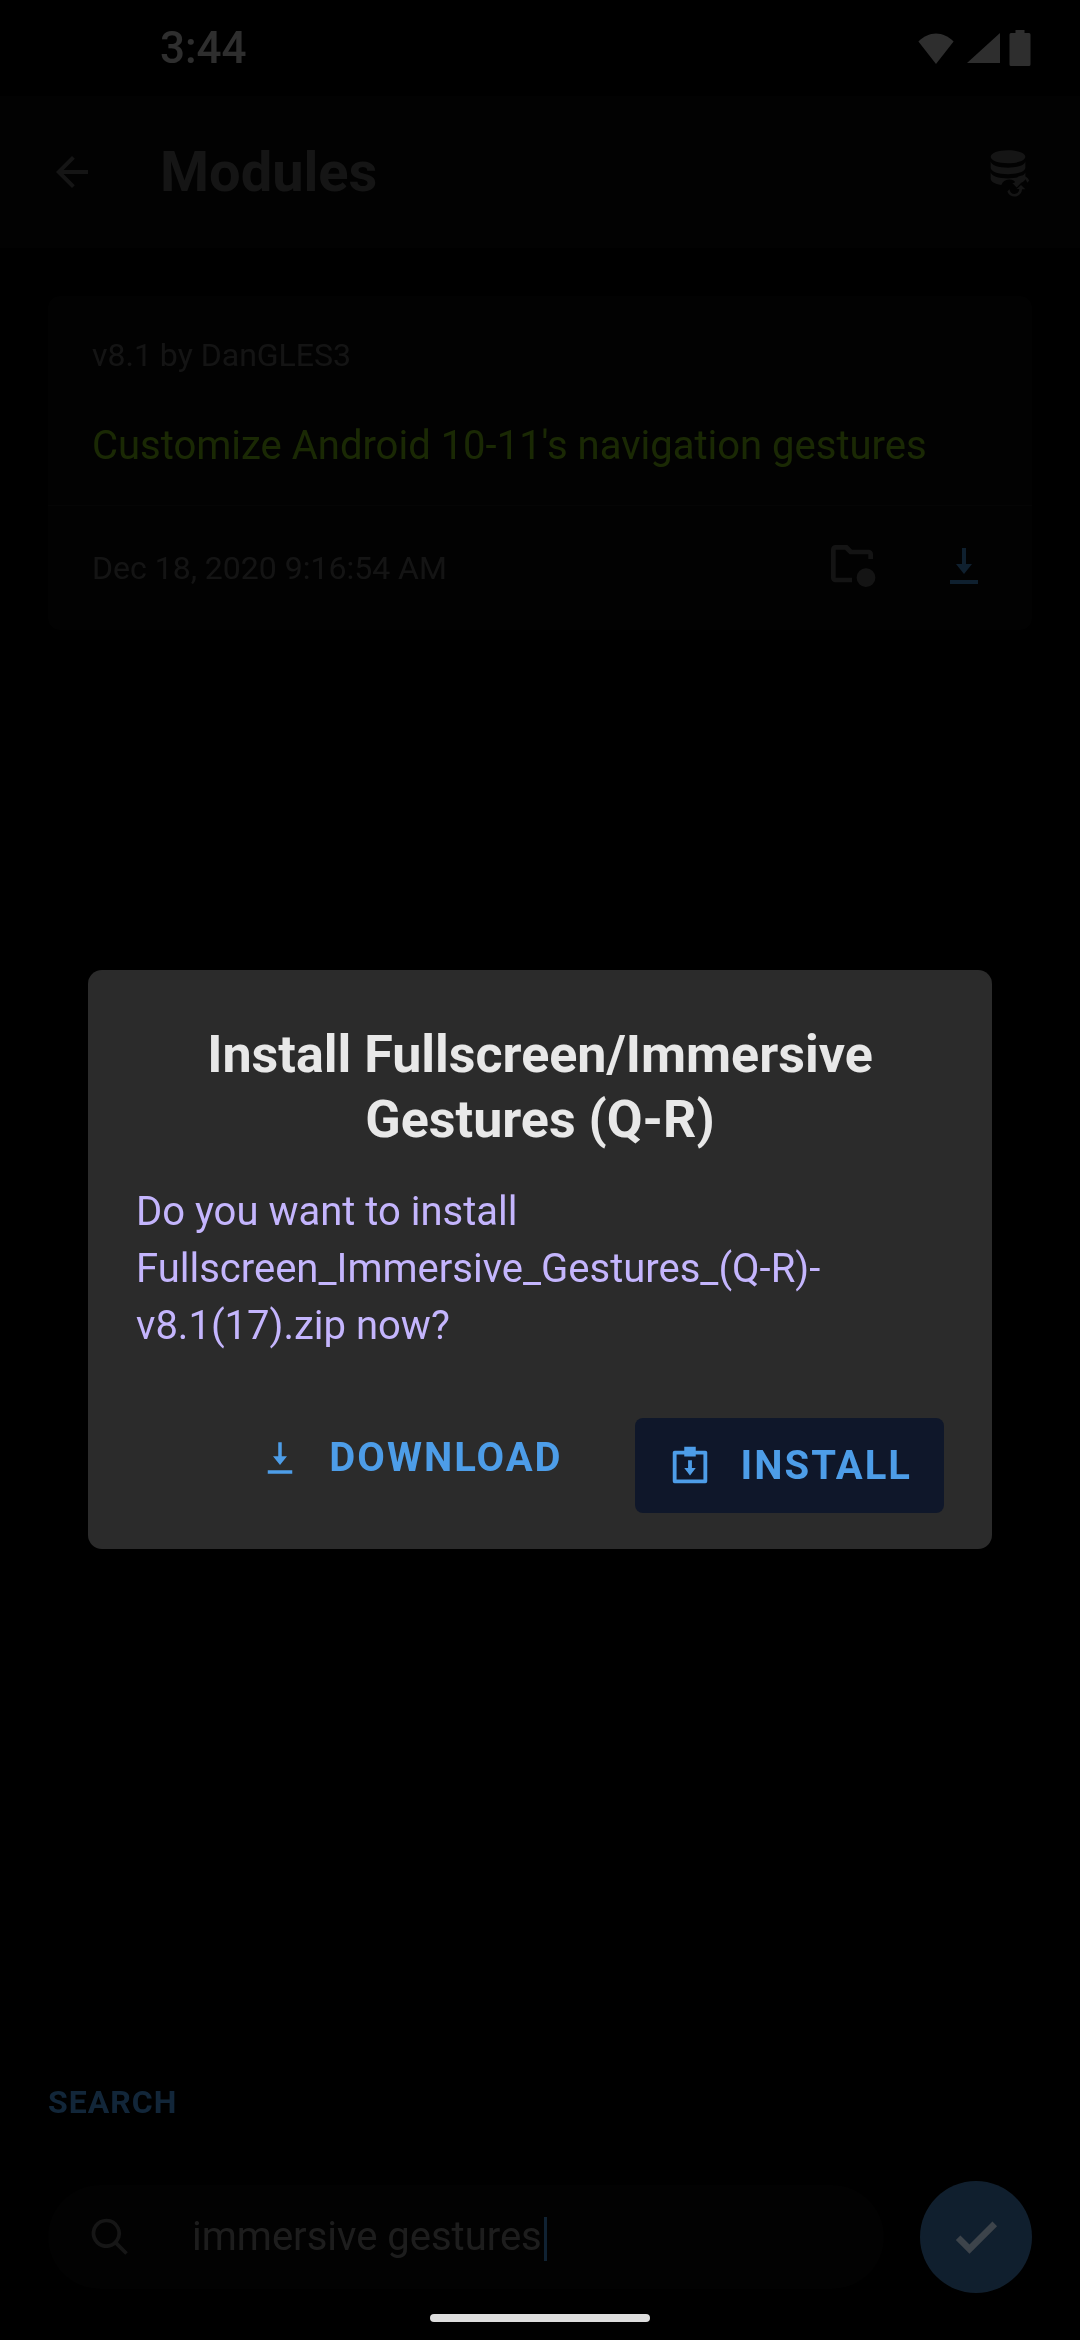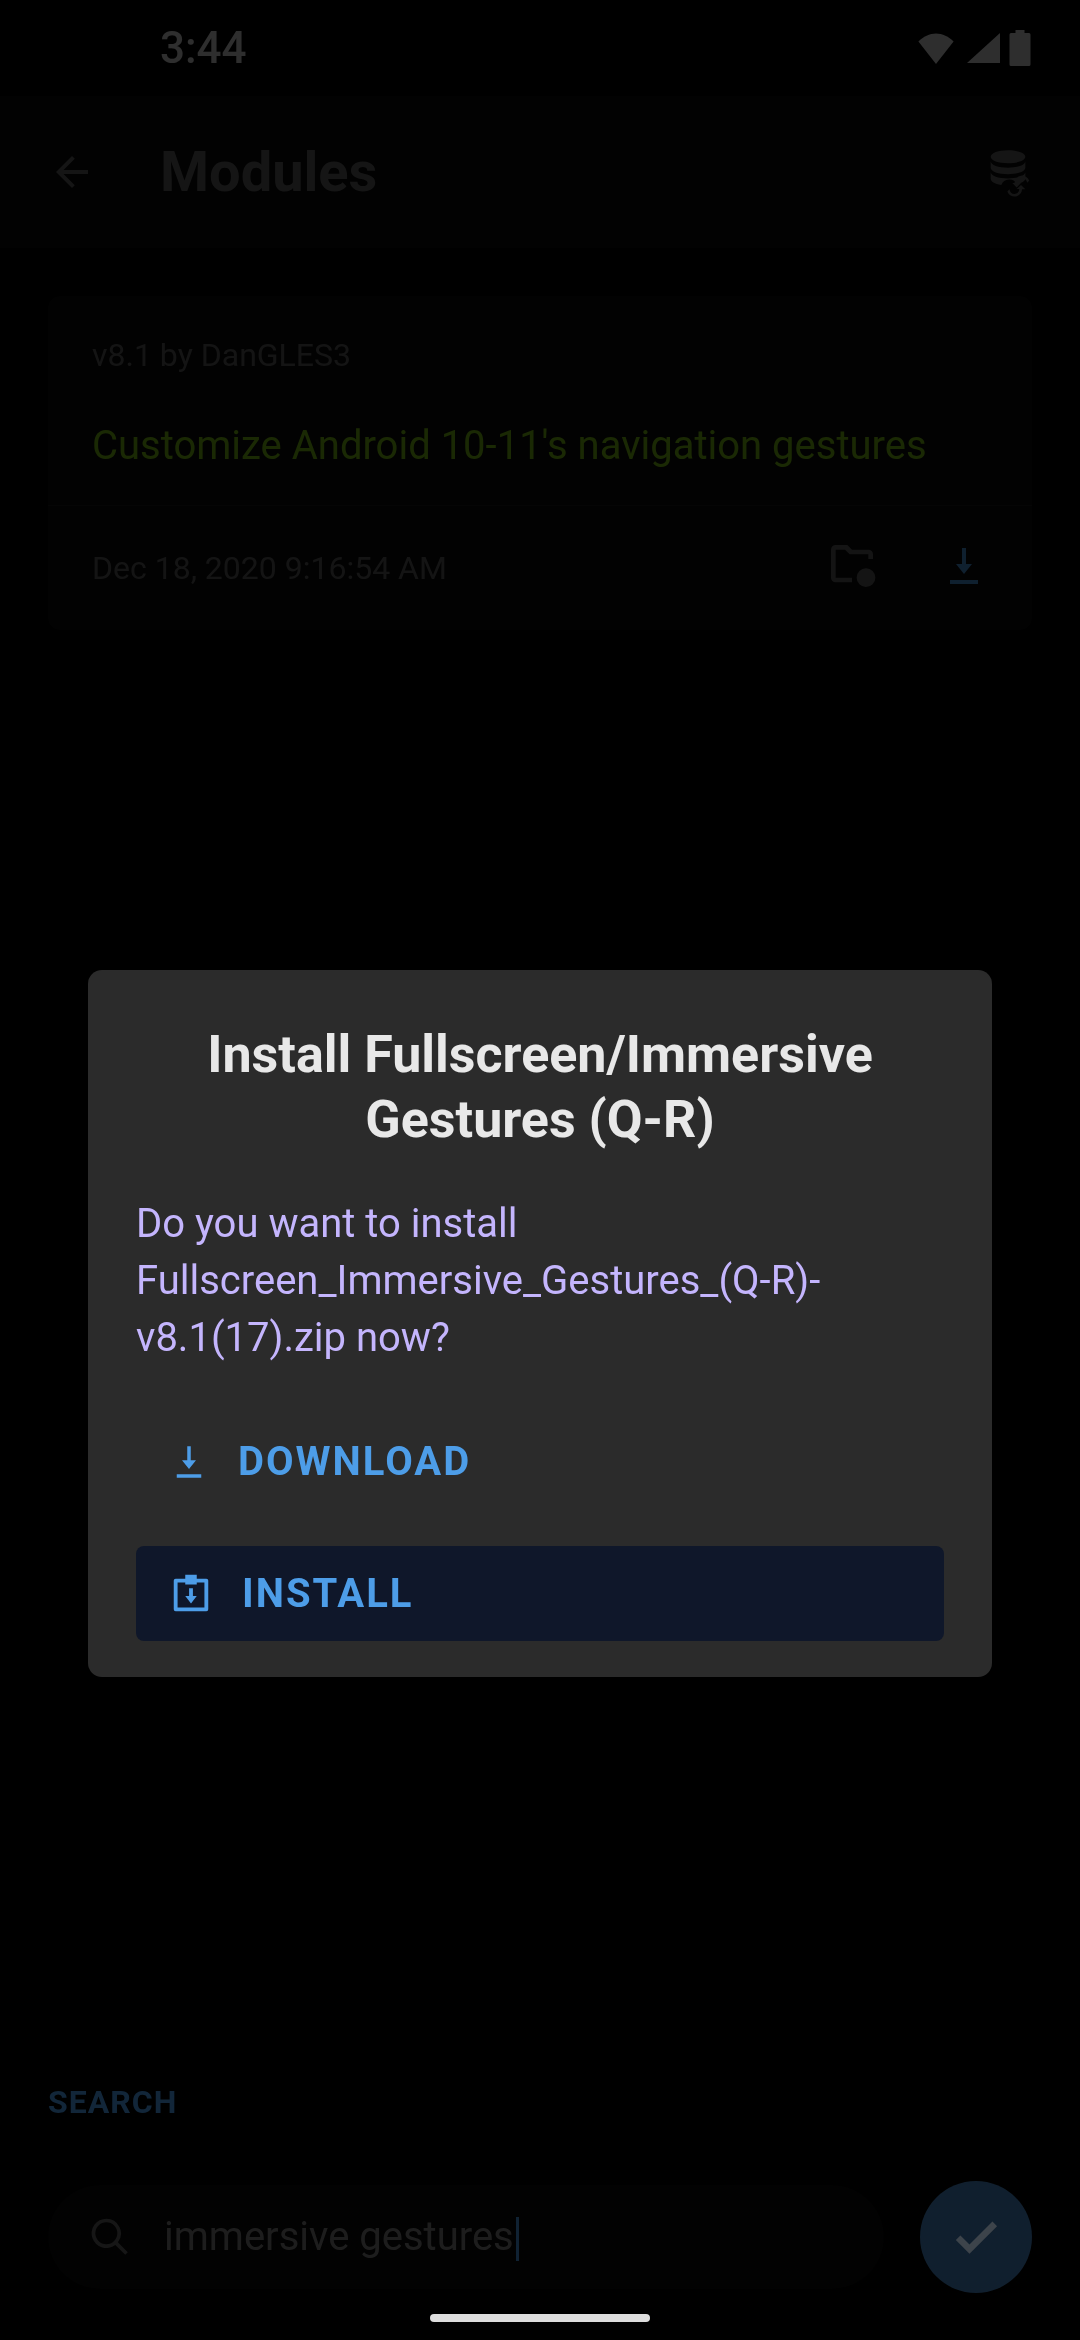--- a/index.html
+++ b/index.html
@@ -65,35 +65,34 @@
     background: #2b2b2b;
     border-radius: 14px;
     padding: 52px 48px 36px;
   }
   .dialog-title {
     font-size: 52px;
     font-weight: 700;
     color: #e8e8e8;
     text-align: center;
     line-height: 1.25;
-    margin-bottom: 44px;
+    margin-bottom: 32px;
   }
   .dialog-body {
     font-size: 40px;
     color: #c4b5fd;
     line-height: 1.42;
     margin-bottom: 48px;
     word-break: break-word;
   }
   .dialog-actions {
     display: flex;
     justify-content: flex-end;
-    gap: 21px;
+    gap: 40px;
     align-items: stretch;
-    flex-direction: column;
   }
   .dialog-btn {
     display: flex;
     align-items: center;
     gap: 28px;
     font-size: 40px;
     font-weight: 700;
     letter-spacing: 2px;
     color: #4d9de8;
     padding: 24px 32px;
@@ -120,21 +119,21 @@
     flex: 1;
     background: #0a0a0a;
     border-radius: 60px;
     height: 104px;
     display: flex;
     align-items: center;
     padding: 0 40px;
     gap: 32px;
     opacity: 0.55;
   }
-  .search-text { font-size: 40px; color: #888; position: relative; }
+  .search-text { font-size: 40px; color: #888; position: relative; margin-left: 28px; }
   .caret {
     display: inline-block;
     width: 3px;
     height: 44px;
     background: #4d9de8;
     vertical-align: middle;
     margin-left: 2px;
   }
   .fab {
     width: 112px;

